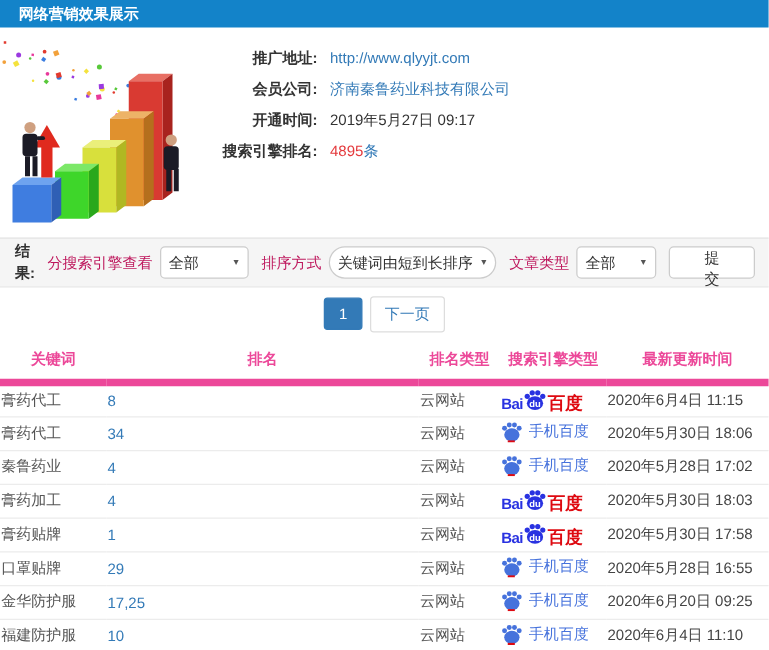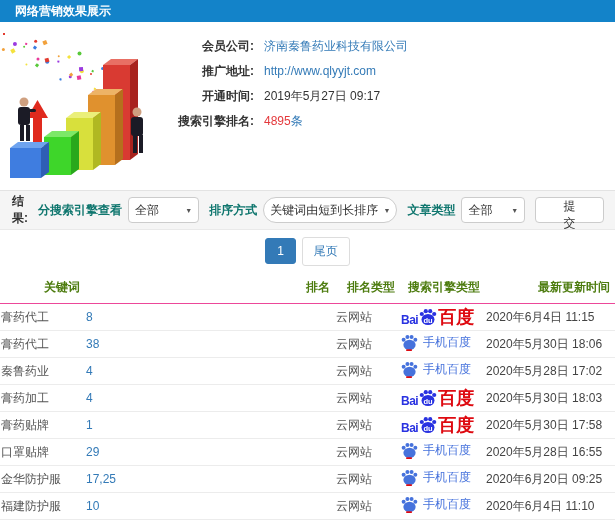--- a/index.html
+++ b/index.html
@@ -27,47 +27,47 @@
   .info-value{margin-left:10px;color:#333;}
   .info-link{margin-left:10px;color:var(--link);text-decoration:none;cursor:pointer;}
   .rank-red{color:var(--rank-red);}
   .rank-unit{color:var(--link);}
   
   .filter-bar{height:40px;background:var(--filter-bg);
     border-top:1px solid #e3e3e3;border-bottom:1px solid #e9e9e9;
     display:flex;align-items:center;padding:0 12px;}
   .section-label{font-weight:bold;color:#333;}
   .filter-controls{margin-left:auto;display:flex;align-items:center;}
-  .filter-label{font-weight:bold;color:#0f766e;margin:0 6px 0 10px;white-space:nowrap;}
+  .filter-label{font-weight:normal;color:#be185d;margin:0 6px 0 10px;white-space:nowrap;}
   .select{display:inline-flex;align-items:center;justify-content:space-between;
     height:26px;padding:0 6px;background:#fff;border:1px solid #ccc;border-radius:4px;
     color:#333;cursor:pointer;white-space:nowrap;}
   .select .caret{font-size:7px;color:#555;margin-left:5px;}
   .sel-engine{width:74px;}
   .sel-sort{width:140px;border-radius:13px;}
   .sel-article{width:66px;}
   .submit-btn{height:26px;padding:0 22px;margin-left:10px;background:#fff;
     border:1px solid #ccc;border-radius:4px;color:#333;font-size:12px;cursor:pointer;
     font-family:inherit;}
   
   .pagination{height:42px;display:flex;align-items:center;justify-content:center;}
   .page-btn{display:inline-block;padding:5px 11px;margin:0 3px;border:1px solid #ddd;
     border-radius:3px;color:var(--link);background:#fff;cursor:pointer;}
   .page-btn.active{background:var(--pag-active);border-color:var(--pag-active);color:#fff;}
   
   table{width:615px;border-collapse:collapse;table-layout:fixed;}
-  th{text-align:right;padding:7px 5px;font-size:12px;color:#4d7c0f;font-weight:bold;
-    border-bottom:1px solid #ec4899;}
+  th{text-align:center;padding:7px 5px;font-size:12px;color:#ec4899;font-weight:bold;
+    border-bottom:6px solid #ec4899;}
   td{height:27px;padding:0 1px;border-bottom:1px solid #ececec;color:#555;vertical-align:middle;}
   td.rank{color:var(--link);cursor:pointer;}
   td.date-cell{color:#444;}
   
   .logo-baidu{display:inline-flex;align-items:flex-end;line-height:1;}
   .logo-baidu .bai{color:var(--baidu-blue);font-weight:bold;font-size:12px;letter-spacing:-0.5px;}
-  .logo-baidu .cn{color:var(--baidu-red);font-weight:bold;font-size:18px;margin-left:1px;}
+  .logo-baidu .cn{color:var(--baidu-red);font-weight:bold;font-size:14px;margin-left:1px;}
   .logo-baidu svg{margin:0 0 0 1px;}
   .logo-mobile{display:inline-flex;align-items:center;color:var(--mobile-blue);font-size:12px;}
   .logo-mobile svg{margin-right:5px;}
 </style>
 </head>
 <body>
 
 <div class="titlebar">
   <span>网络营销效果展示</span>
 </div>
@@ -150,24 +150,24 @@
       <g>
         <circle cx="137" cy="82" r="4.5" fill="#cfa080"></circle>
         <rect x="131" y="87" width="12" height="19" rx="3" fill="#1b1b26"></rect>
         <rect x="133" y="105" width="4" height="18" fill="#1b1b26"></rect>
         <rect x="139" y="105" width="4" height="18" fill="#1b1b26"></rect>
       </g>
     </svg>
   </div>
   <div class="info-fields">
     <div class="info-row">
-      <span class="info-label">会员公司:</span><a class="info-link">济南秦鲁药业科技有限公司</a>
+      <span class="info-label">推广地址:</span><a class="info-link">http://www.qlyyjt.com</a>
     </div>
     <div class="info-row">
-      <span class="info-label">推广地址:</span><a class="info-link">http://www.qlyyjt.com</a>
+      <span class="info-label">会员公司:</span><a class="info-link">济南秦鲁药业科技有限公司</a>
     </div>
     <div class="info-row">
       <span class="info-label">开通时间:</span><span class="info-value">2019年5月27日 09:17</span>
     </div>
     <div class="info-row">
       <span class="info-label">搜索引擎排名:</span><span class="info-value"><span class="rank-red">4895</span><span class="rank-unit">条</span></span>
     </div>
   </div>
 </div>
 
@@ -188,21 +188,21 @@
     <span class="select sel-article">
       <span>全部</span>
       <span class="caret">▼</span>
     </span>
     <button class="submit-btn">提交</button>
   </div>
 </div>
 
 <div class="pagination">
   <span class="page-btn active">1</span>
-  <span class="page-btn">尾页</span>
+  <span class="page-btn">下一页</span>
 </div>
 
 <table>
   <colgroup>
     <col style="width:85px">
       <col style="width:250px">
       <col style="width:65px">
       <col style="width:85px">
       <col style="width:130px">
   </colgroup>
@@ -229,21 +229,21 @@
               <circle cx="11.2" cy="3.2" r="2.1" fill="#2932e1"></circle>
               <circle cx="15.2" cy="6" r="2.1" fill="#2932e1"></circle>
               <text x="9" y="14.5" text-anchor="middle" font-size="7.5" font-weight="bold" fill="#fff">du</text>
             </svg>
             <span class="cn">百度</span>
           </span></td>
         <td class="date-cell">2020年6月4日 11:15</td>
       </tr>
       <tr>
         <td>膏药代工</td>
-        <td class="rank">38</td>
+        <td class="rank">34</td>
         <td>云网站</td>
         <td><span class="logo-mobile">
             <svg width="17" height="17" viewBox="0 0 18 18">
               <ellipse cx="9" cy="11.5" rx="6.5" ry="5.5" fill="#4672dc"></ellipse>
               <circle cx="2.8" cy="6" r="2.1" fill="#4672dc"></circle>
               <circle cx="6.8" cy="3.2" r="2.1" fill="#4672dc"></circle>
               <circle cx="11.2" cy="3.2" r="2.1" fill="#4672dc"></circle>
               <circle cx="15.2" cy="6" r="2.1" fill="#4672dc"></circle>
               <rect x="5.5" y="16.2" width="6" height="1.8" fill="#de0a11"></rect>
             </svg>

